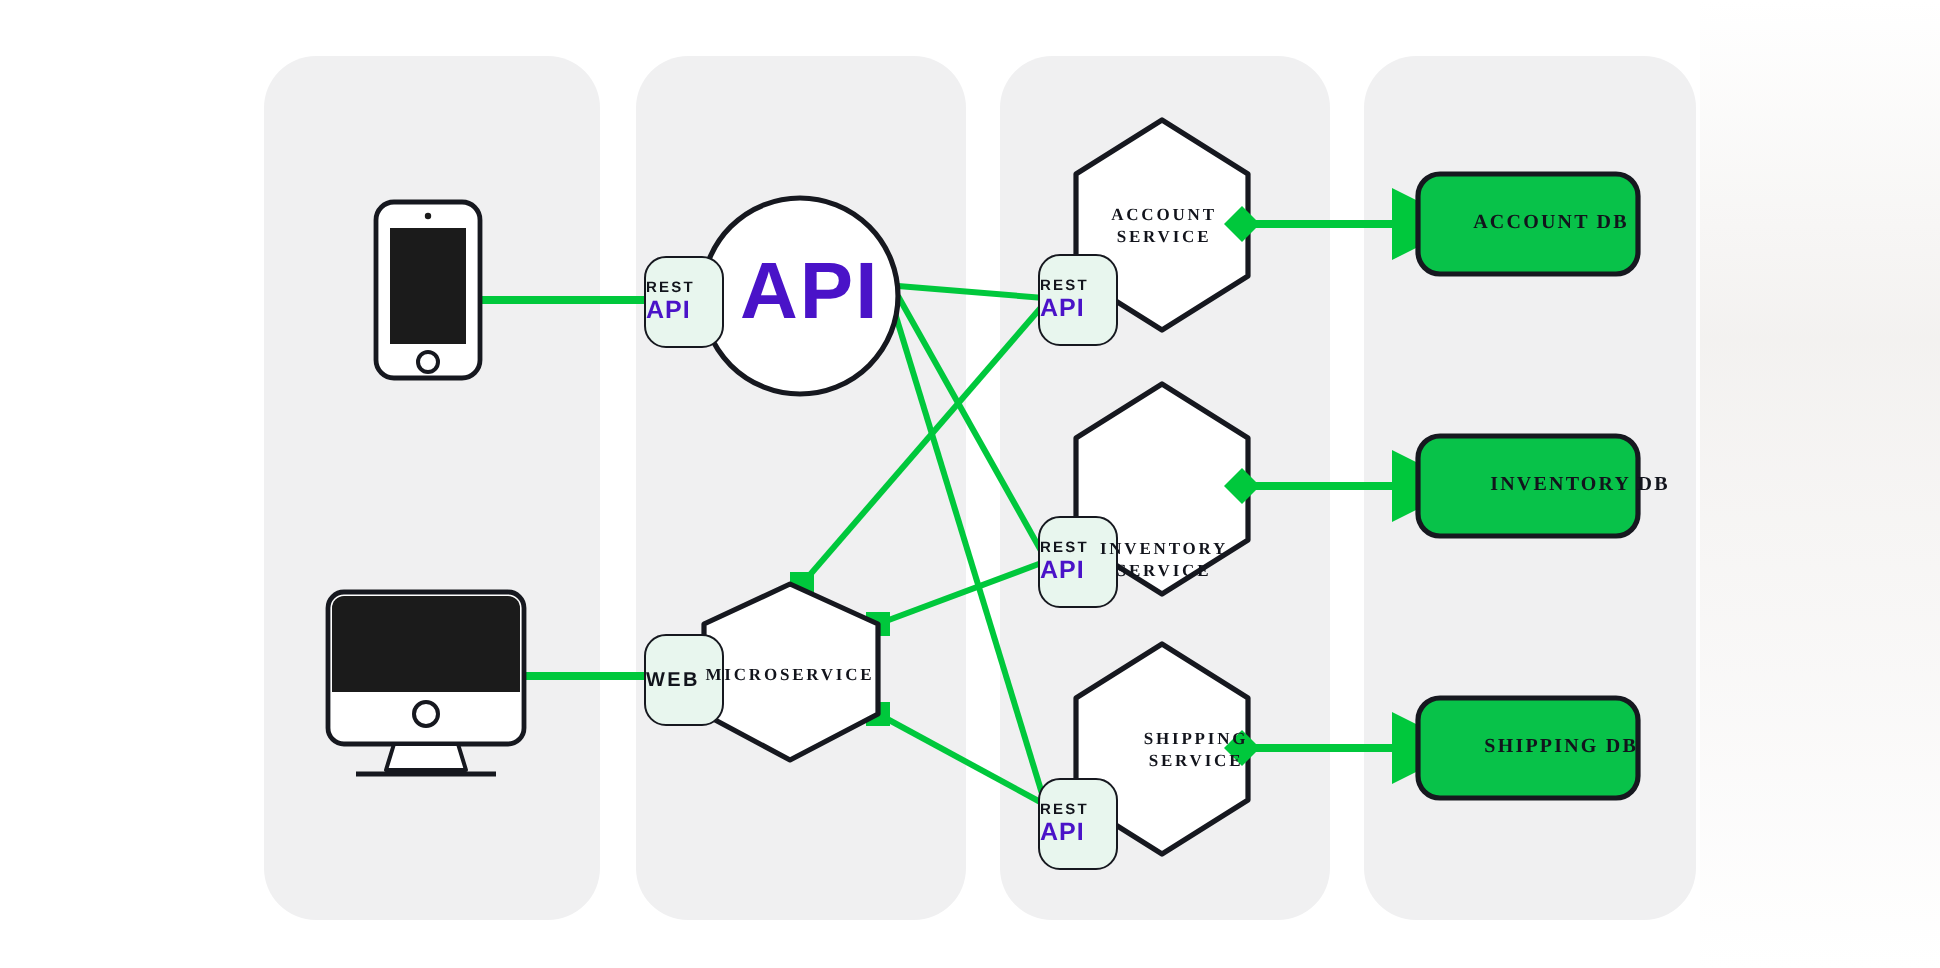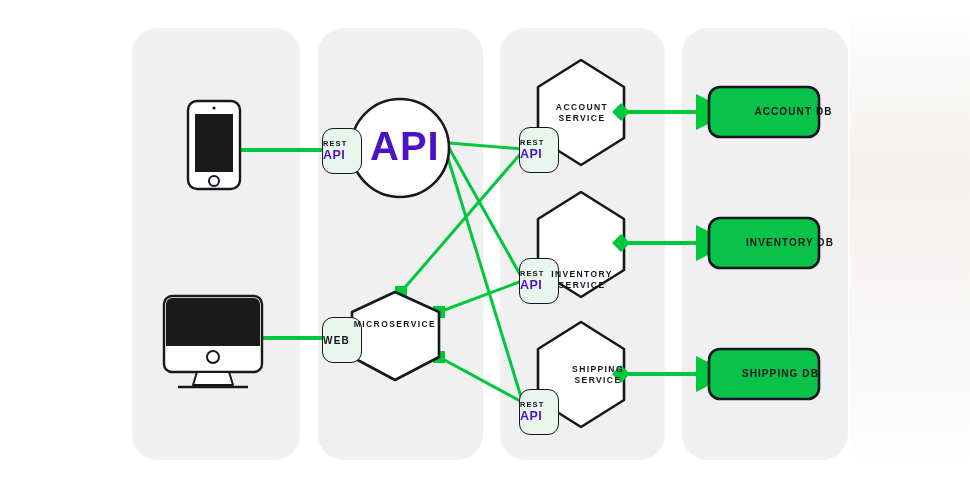--- a/index.html
+++ b/index.html
@@ -7,21 +7,21 @@
   #stage{position:relative;width:970px;height:484px;background:#ffffff;}
   #watermark{position:absolute;right:0;top:0;width:120px;height:484px;
     background:linear-gradient(180deg,rgba(244,243,242,0) 0%,rgba(239,237,235,.75) 35%,rgba(243,241,240,.5) 70%,rgba(250,250,250,0) 100%);
     pointer-events:none;}
   .panel{position:absolute;top:28px;height:432px;background:#f0f0f1;border-radius:26px;}
   #p0{left:132px;width:168px;}
   #p1{left:318px;width:165px;}
   #p2{left:500px;width:165px;}
   #p3{left:682px;width:166px;}
   svg.layer{position:absolute;left:0;top:0;width:970px;height:484px;overflow:visible;}
-  .lbl{position:absolute;font-family:Liberation Sans, sans-serif;font-weight:bold;
+  .lbl{position:absolute;font-family:Liberation Serif, serif;font-weight:bold;
        color:#12141c;letter-spacing:1.4px;text-align:center;line-height:1.35;
        pointer-events:none;white-space:pre-line;}
   .svc-lbl{font-size:8.5px;}
   .db-lbl{font-size:10px;letter-spacing:1.1px;}
   .badge{position:absolute;background:#e8f6ee;border:1.8px solid #16181f;border-radius:11px;
          display:flex;flex-direction:column;align-items:flex-start;justify-content:center;}
   .badge .r{font-size:7.5px;font-weight:bold;letter-spacing:1.1px;color:#12141c;line-height:1.15;}
   .badge .a{font-size:12.5px;font-weight:bold;letter-spacing:.5px;color:#4a13c8;line-height:1.15;}
   .badge .w{font-size:10px;font-weight:bold;letter-spacing:1.2px;color:#12141c;}
   .api-text{position:absolute;font-size:40px;font-weight:bold;color:#4a13c8;letter-spacing:1px;}
@@ -99,21 +99,21 @@
 
   <div class="badge" style="left:322px;top:128px;width:38px;height:44px;">
     <span class="r">REST</span>
     <span class="a">API</span>
   </div>
 
   <div class="badge" style="left:322px;top:317px;width:38px;height:44px;">
     <span class="w">WEB</span>
   </div>
 
-  <div class="lbl svc-lbl" style="left:345px;top:319px;width:100px;">MICROSERVICE</div>
+  <div class="lbl svc-lbl" style="left:345px;top:332px;width:100px;">MICROSERVICE</div>
 
   <div class="badge" style="left:519px;top:127px;width:38px;height:44px;">
     <span class="r">REST</span>
     <span class="a">API</span>
   </div>
   <div class="badge" style="left:519px;top:258px;width:38px;height:44px;">
     <span class="r">REST</span>
     <span class="a">API</span>
   </div>
   <div class="badge" style="left:519px;top:389px;width:38px;height:44px;">
@@ -121,18 +121,18 @@
     <span class="a">API</span>
   </div>
 
   <div class="lbl svc-lbl" style="left:536px;top:102px;width:92px;">ACCOUNT
 SERVICE</div>
   <div class="lbl svc-lbl" style="left:536px;top:233px;width:92px;margin-top:36px;">INVENTORY
 SERVICE</div>
   <div class="lbl svc-lbl" style="left:552px;top:364px;width:92px;">SHIPPING
 SERVICE</div>
 
-  <div class="lbl db-lbl" style="left:709px;top:105px;width:133px;padding-left:18px;">ACCOUNT DB</div>
+  <div class="lbl db-lbl" style="left:709px;top:105px;width:133px;">ACCOUNT DB</div>
   <div class="lbl db-lbl" style="left:735px;top:236px;width:110px;">INVENTORY DB</div>
   <div class="lbl db-lbl" style="left:709px;top:367px;width:110px;text-align:right;">SHIPPING DB</div>
 
   <div id="watermark"></div>
 </div>
 
 </body></html>

